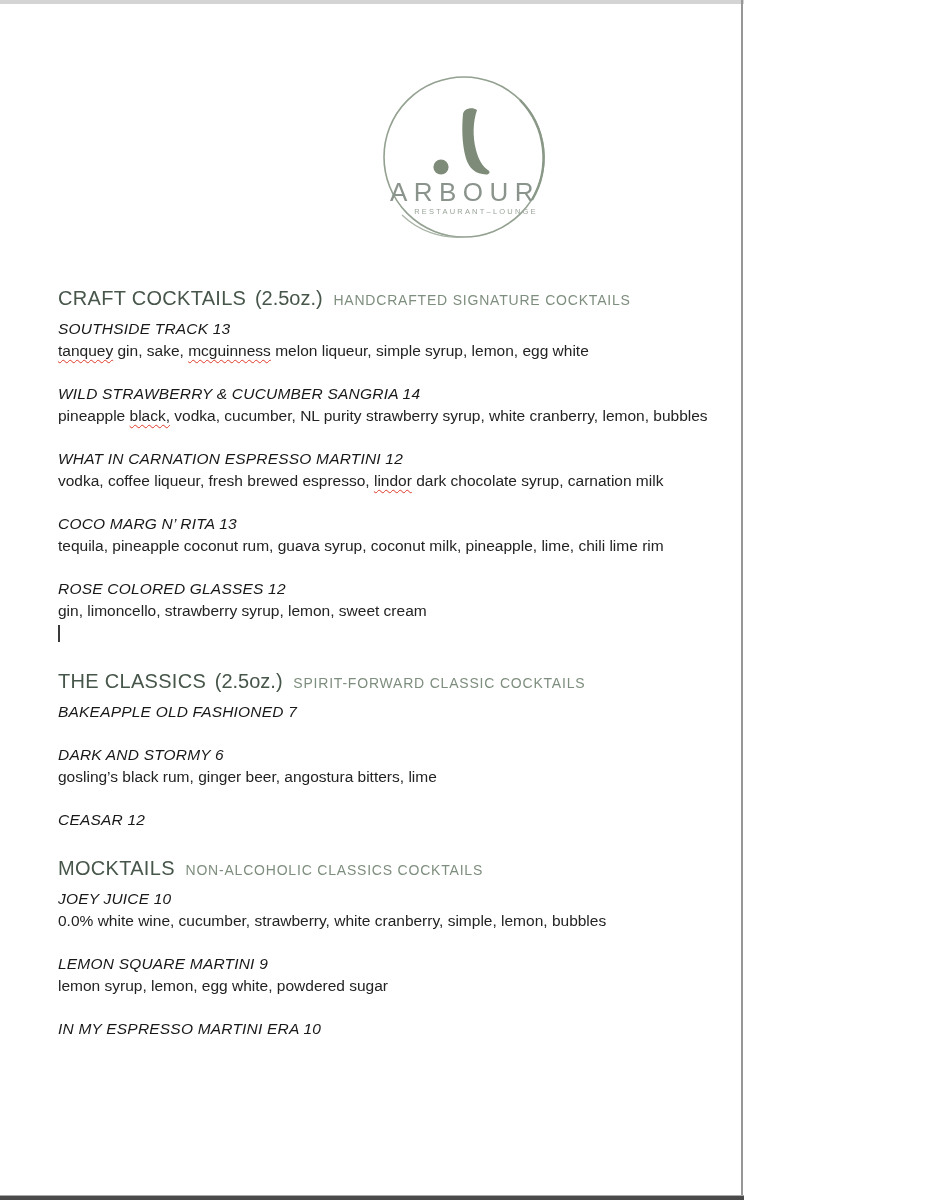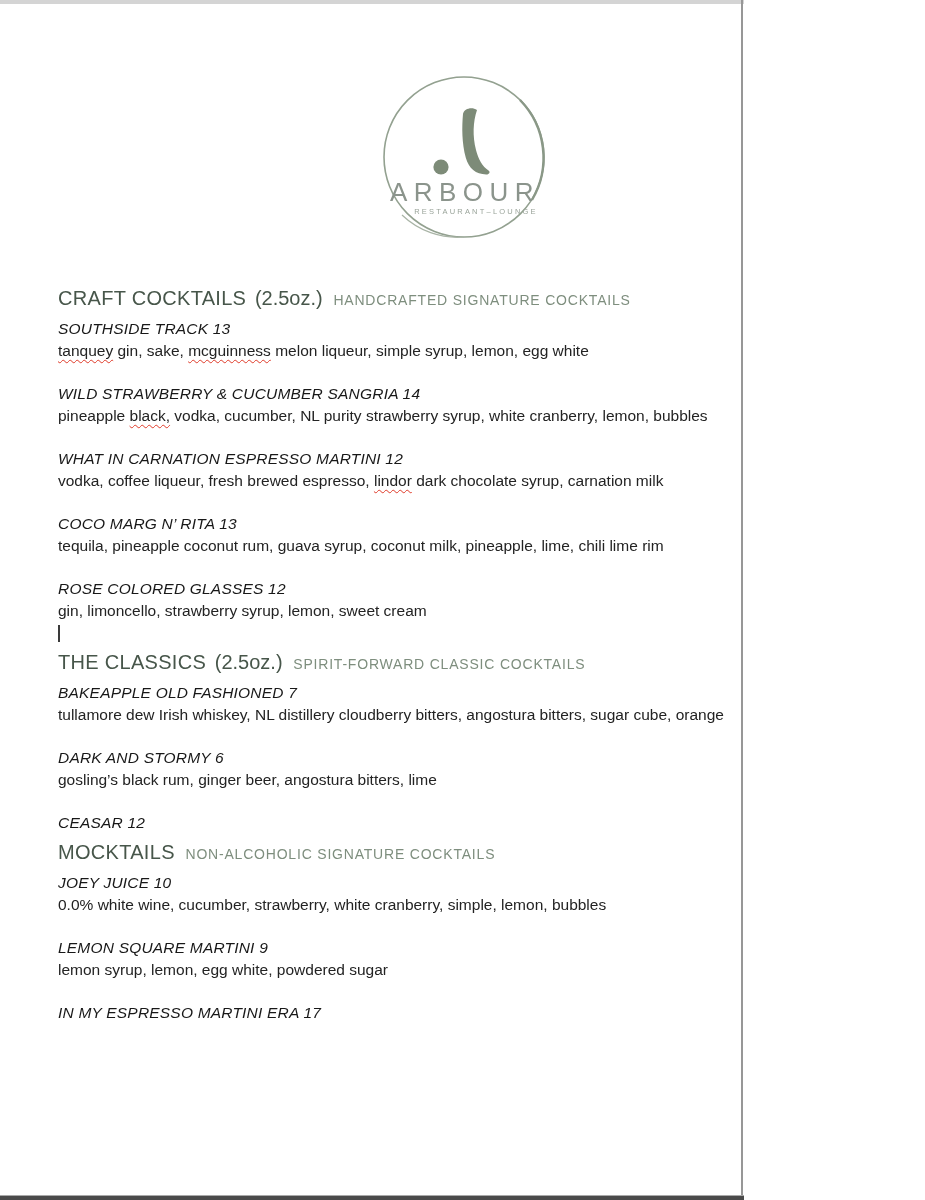--- a/index.html
+++ b/index.html
@@ -19,21 +19,21 @@
   .edge-top{position:absolute;top:0;left:0;width:100%;height:4px;background:#d4d4d4;}
   .edge-right{position:absolute;top:0;right:1px;width:2px;height:100%;background:#979797;}
   .edge-bottom{position:absolute;bottom:0;left:0;width:100%;height:5px;background:#4a4a4a;border-top:1px solid #a9a9a9;}
 
   
   .logo{position:absolute;left:372px;top:70px;width:186px;height:178px;}
 
   
   .menu{position:absolute;left:58px;top:283px;width:800px;color:var(--ink);}
   .sec-header{line-height:28px;white-space:nowrap;margin:0 0 4px 0;font-weight:400;}
-  .section + .section .sec-header{margin-top:3px;}
+  .section + .section .sec-header{margin-top:22px;}
   .sec-title{font-size:20px;color:var(--header-green);letter-spacing:.3px;}
   .sec-size{font-size:20px;color:var(--header-green);margin-left:2px;}
   .sec-size:empty{display:none;}
   .sec-sub{font-size:14px;color:var(--subtitle-green);letter-spacing:.8px;margin-left:4px;}
   .item{margin-bottom:21px;}
   .item:last-child{margin-bottom:0;}
   .item-name{font-size:15.5px;line-height:22px;color:#181818;letter-spacing:.2px;font-style:italic;}
   .item-ingredients{font-size:15.5px;line-height:22px;color:#232323;}
   .misspelled{text-decoration-line:underline;text-decoration-style:wavy;
     text-decoration-color:var(--squiggle-red);text-decoration-thickness:1px;text-underline-offset:3px;}
@@ -101,51 +101,50 @@
 
     <section class="section">
       <h2 class="sec-header">
         <span class="sec-title">THE CLASSICS</span>
         <span class="sec-size">(2.5oz.)</span>
         <span class="sec-sub">SPIRIT-FORWARD CLASSIC COCKTAILS</span>
       </h2>
       <div class="items">
     <div class="item">
       <div class="item-name">BAKEAPPLE OLD FASHIONED 7</div>
-      <div class="item-ingredients"><span>tullamore dew Irish whiskey, NL distillery cloudberry bitters, angostura bitters, sugar cube, orange</span></div>
     </div>
 
     <div class="item">
       <div class="item-name">DARK AND STORMY 6</div>
       <div class="item-ingredients"><span>gosling’s black rum, ginger beer, angostura bitters, lime</span></div>
     </div>
 
     <div class="item">
       <div class="item-name">CEASAR 12</div>
     </div>
   </div>
     </section>
 
     <section class="section">
       <h2 class="sec-header">
         <span class="sec-title">MOCKTAILS</span>
         
-        <span class="sec-sub">NON-ALCOHOLIC SIGNATURE COCKTAILS</span>
+        <span class="sec-sub">NON-ALCOHOLIC CLASSICS COCKTAILS</span>
       </h2>
       <div class="items">
     <div class="item">
       <div class="item-name">JOEY JUICE 10</div>
       <div class="item-ingredients"><span>0.0% white wine, cucumber, strawberry, white cranberry, simple, lemon, bubbles</span></div>
     </div>
 
     <div class="item">
       <div class="item-name">LEMON SQUARE MARTINI 9</div>
       <div class="item-ingredients"><span>lemon syrup, lemon, egg white, powdered sugar</span></div>
     </div>
 
     <div class="item">
-      <div class="item-name">IN MY ESPRESSO MARTINI ERA 17</div>
+      <div class="item-name">IN MY ESPRESSO MARTINI ERA 10</div>
     </div>
   </div>
     </section>
   </div>
 
 </div>
 
 </body></html>

